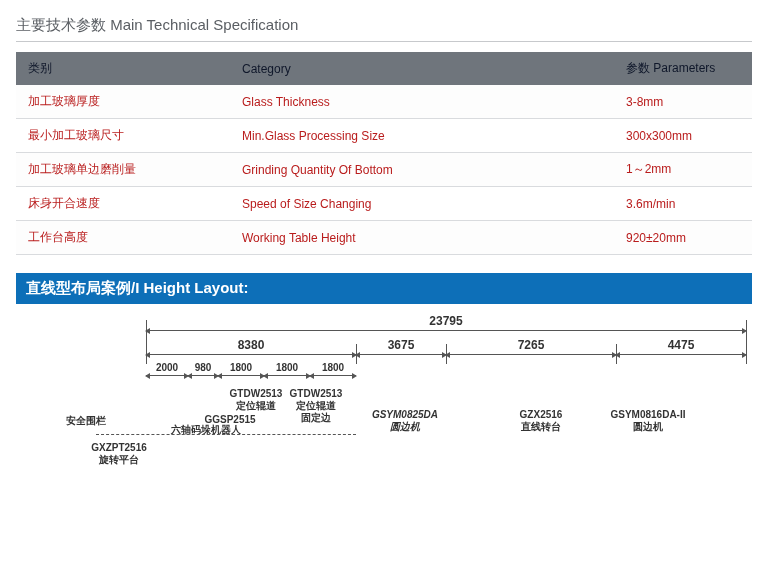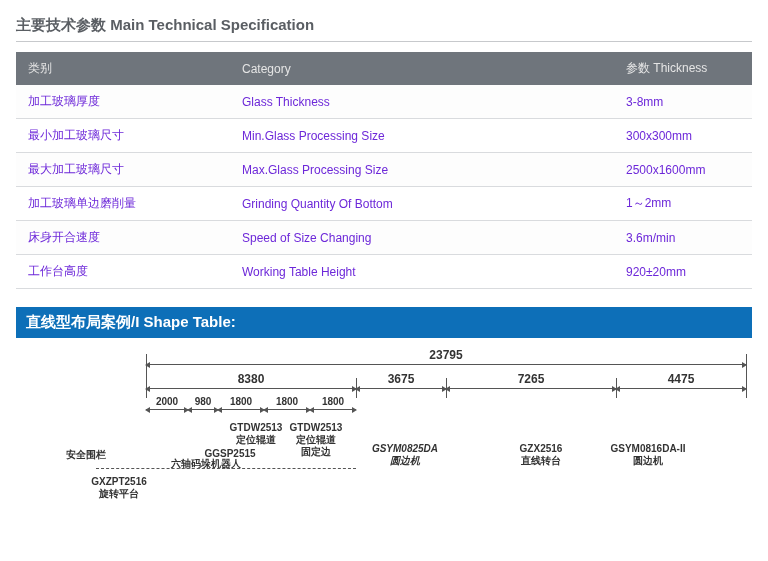--- a/index.html
+++ b/index.html
@@ -5,43 +5,43 @@
   body {
     margin: 0;
     padding: 16px;
     font-family: Arial, "Microsoft YaHei", sans-serif;
     background: #fff;
     width: 768px;
     box-sizing: border-box;
   }
   .section-title {
     font-size: 15px;
-    font-weight: bold;
+    font-weight: normal;
     color: #5a5e63;
     margin: 0 0 10px 0;
     border-bottom: 1px solid #c7c9cc;
     padding-bottom: 6px;
   }
   table.spec {
     width: 100%;
     border-collapse: collapse;
     font-size: 12px;
     margin-bottom: 18px;
   }
   table.spec thead th {
     background: #6f757c;
-    color: #e5e5e5;
+    color: #0f172a;
     text-align: left;
     padding: 8px 12px;
     font-weight: normal;
   }
   table.spec tbody td {
     padding: 8px 12px;
     border-bottom: 1px solid #d9dbde;
-    color: #6d28d9;
+    color: #b91c1c;
   }
   table.spec tbody tr:nth-child(odd) td { background: #fdfdfd; }
   .col1 { width: 190px; }
   .col2 { width: 360px; }
   .layout-bar {
     background: #0d6fb8;
     color: #fff;
     font-weight: bold;
     font-size: 15px;
     padding: 6px 10px;
@@ -71,58 +71,53 @@
 </head>
 <body>
 
 <div class="section-title">主要技术参数  Main Technical Specification</div>
 
 <table class="spec">
   <thead>
     <tr>
       <th class="col1">类别</th>
       <th class="col2">Category</th>
-      <th>参数 Thickness</th>
+      <th>参数 Parameters</th>
     </tr>
   </thead>
   <tbody id="spec-body">
       <tr>
         <td class="col1">加工玻璃厚度</td>
         <td class="col2">Glass Thickness</td>
         <td>3-8mm</td>
       </tr>
       <tr>
         <td class="col1">最小加工玻璃尺寸</td>
         <td class="col2">Min.Glass Processing Size</td>
         <td>300x300mm</td>
-      </tr>
-      <tr>
-        <td class="col1">最大加工玻璃尺寸</td>
-        <td class="col2">Max.Glass Processing Size</td>
-        <td>2500x1600mm</td>
       </tr>
       <tr>
         <td class="col1">加工玻璃单边磨削量</td>
         <td class="col2">Grinding Quantity Of Bottom</td>
         <td>1～2mm</td>
       </tr>
       <tr>
         <td class="col1">床身开合速度</td>
         <td class="col2">Speed of Size Changing</td>
         <td>3.6m/min</td>
       </tr>
       <tr>
         <td class="col1">工作台高度</td>
         <td class="col2">Working Table Height</td>
         <td>920±20mm</td>
       </tr>
     </tbody>
 </table>
 
-<div class="layout-bar">直线型布局案例/I Shape Table:</div>
+<div class="layout-bar">直线型布局案例/I Height Layout:</div>
 
 <div class="diagram">
 
   <div class="dim" style="left:130px; width:600px; top:0;">
     <span>23795</span>
     <div class="line"></div>
   </div>
   <div class="tick" style="left:130px; top:6px; height:44px;"></div>
   <div class="tick" style="left:730px; top:6px; height:44px;"></div>
 

